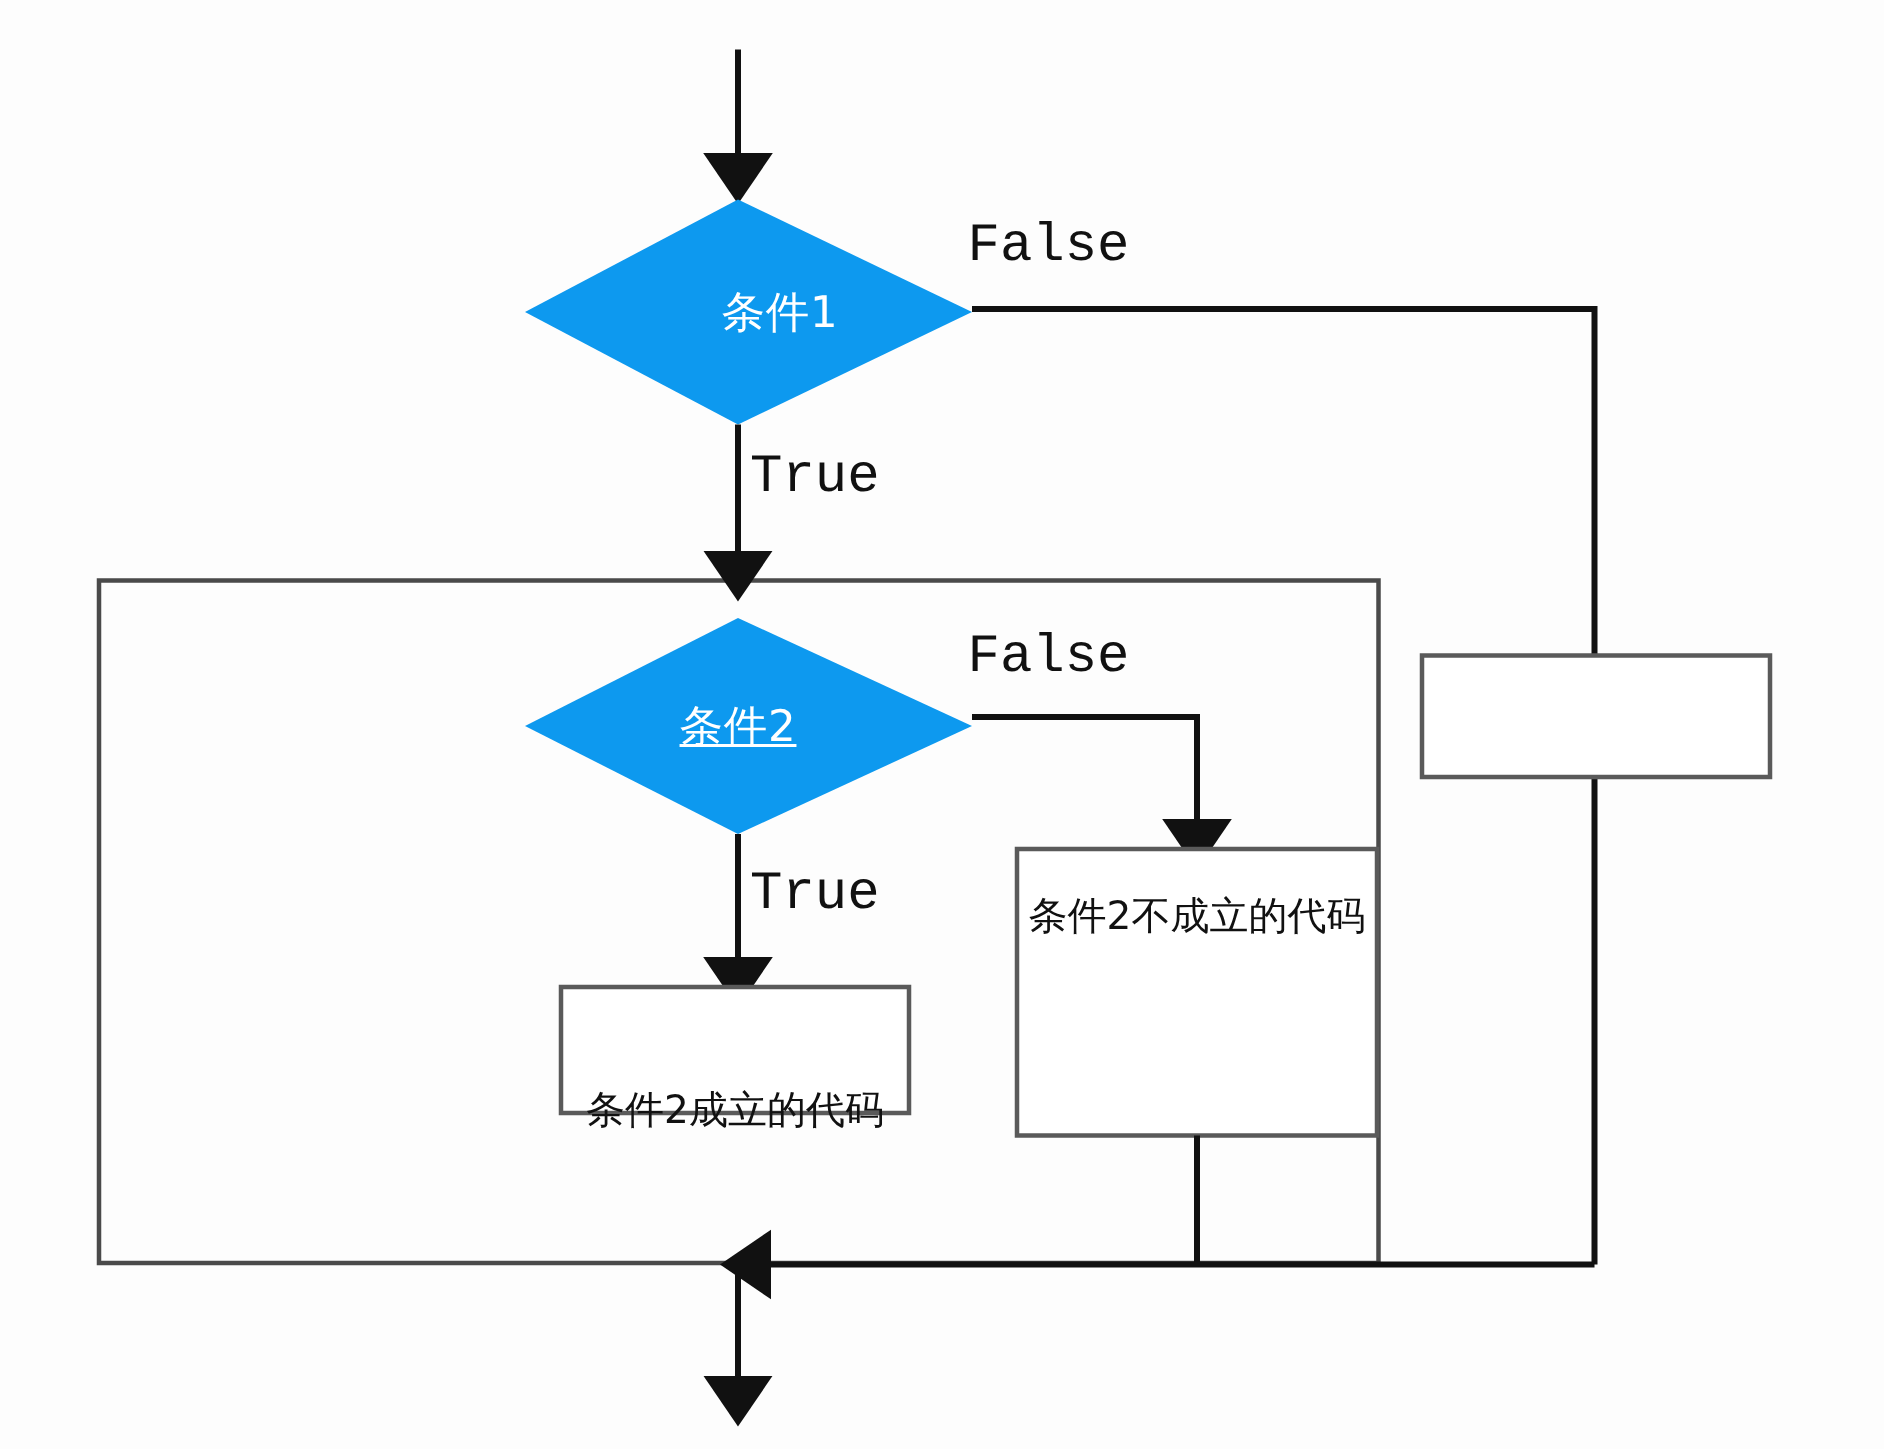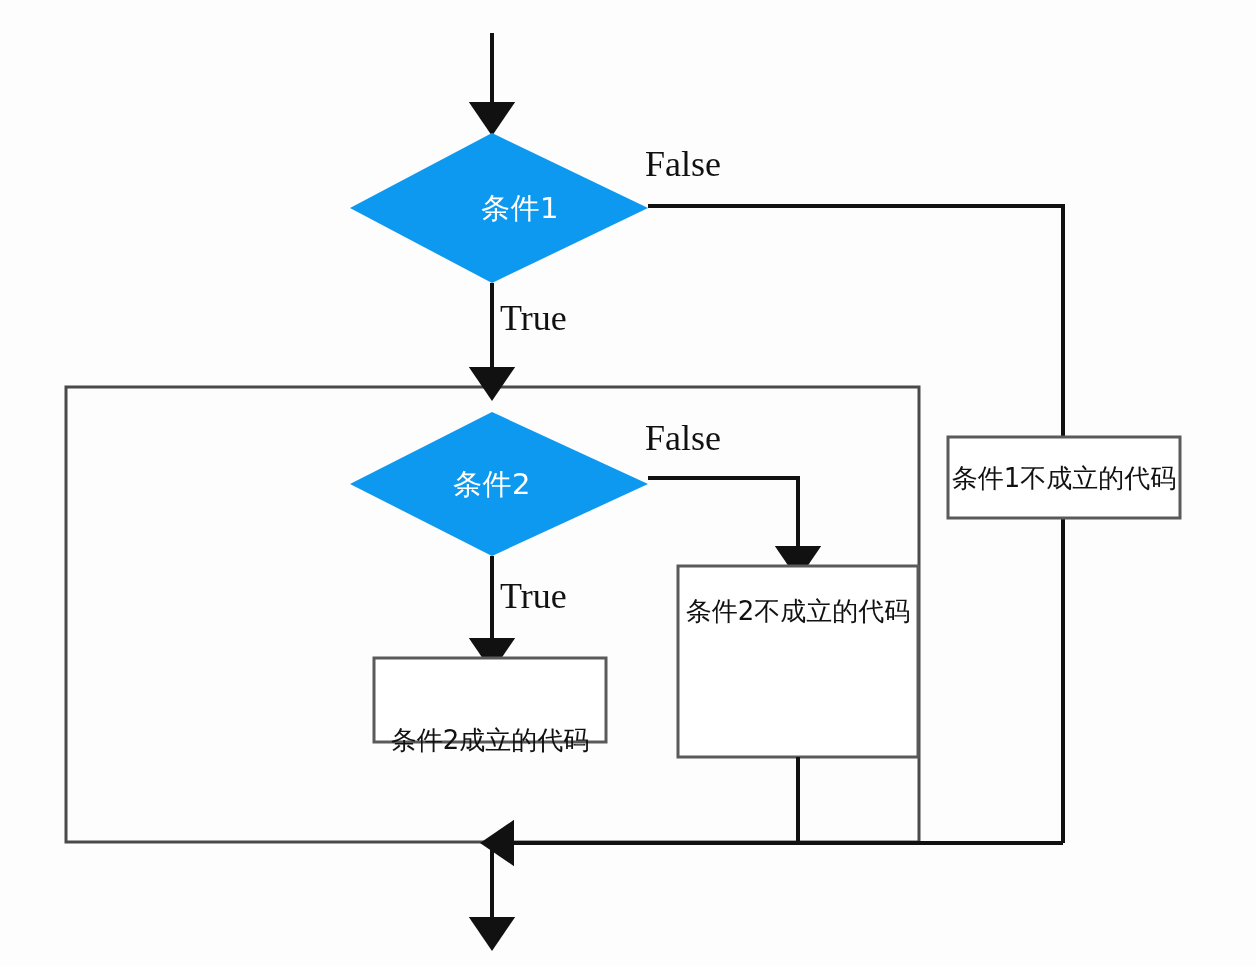--- a/index.html
+++ b/index.html
@@ -61,21 +61,21 @@
     color: #111111;
     font-size: 26px;
     font-family: "DejaVu Sans", "Liberation Sans", sans-serif;
     white-space: nowrap;
     transform: translate(-50%, -50%);
   }
   .edge-label {
     position: absolute;
     color: #111111;
     font-size: 36px;
-    font-family: Liberation Serif, serif;
+    font-family: Liberation Mono, monospace;
     white-space: nowrap;
   }
 </style>
 </head>
 <body>
 
 <div id="canvas">
 
   <svg class="layer" viewBox="0 0 1256 966">
     <defs>
@@ -111,27 +111,26 @@
 
     <line class="edge" x1="798" y1="757" x2="798" y2="843"></line>
 
     <line class="edge" x1="1063" y1="843" x2="500" y2="843" marker-end="url(#arrow-left)"></line>
 
     <line class="edge" x1="492" y1="842" x2="492" y2="931" marker-end="url(#arrow-down)"></line>
   </svg>
 
   <div class="node-label" style="left:492px; top:209px;margin-left:28px;">条件1</div>
 
-  <div class="node-label" style="left:492px; top:485px;">条件2</div>
+  <div class="node-label" style="left:492px; top:485px;text-decoration:underline;">条件2</div>
 
   <div class="proc-label" style="left:490px; top:740px;">条件2成立的代码</div>
 
   <div class="proc-label" style="left:798px; top:611px;">条件2不成立的代码</div>
 
-  <div class="proc-label" style="left:1064px; top:478px;">条件1不成立的代码</div>
 
   <div class="edge-label" style="left:645px; top:143px;">False</div>
 
   <div class="edge-label" style="left:500px; top:297px;">True</div>
 
   <div class="edge-label" style="left:645px; top:417px;">False</div>
 
   <div class="edge-label" style="left:500px; top:575px;">True</div>
 
 </div>

